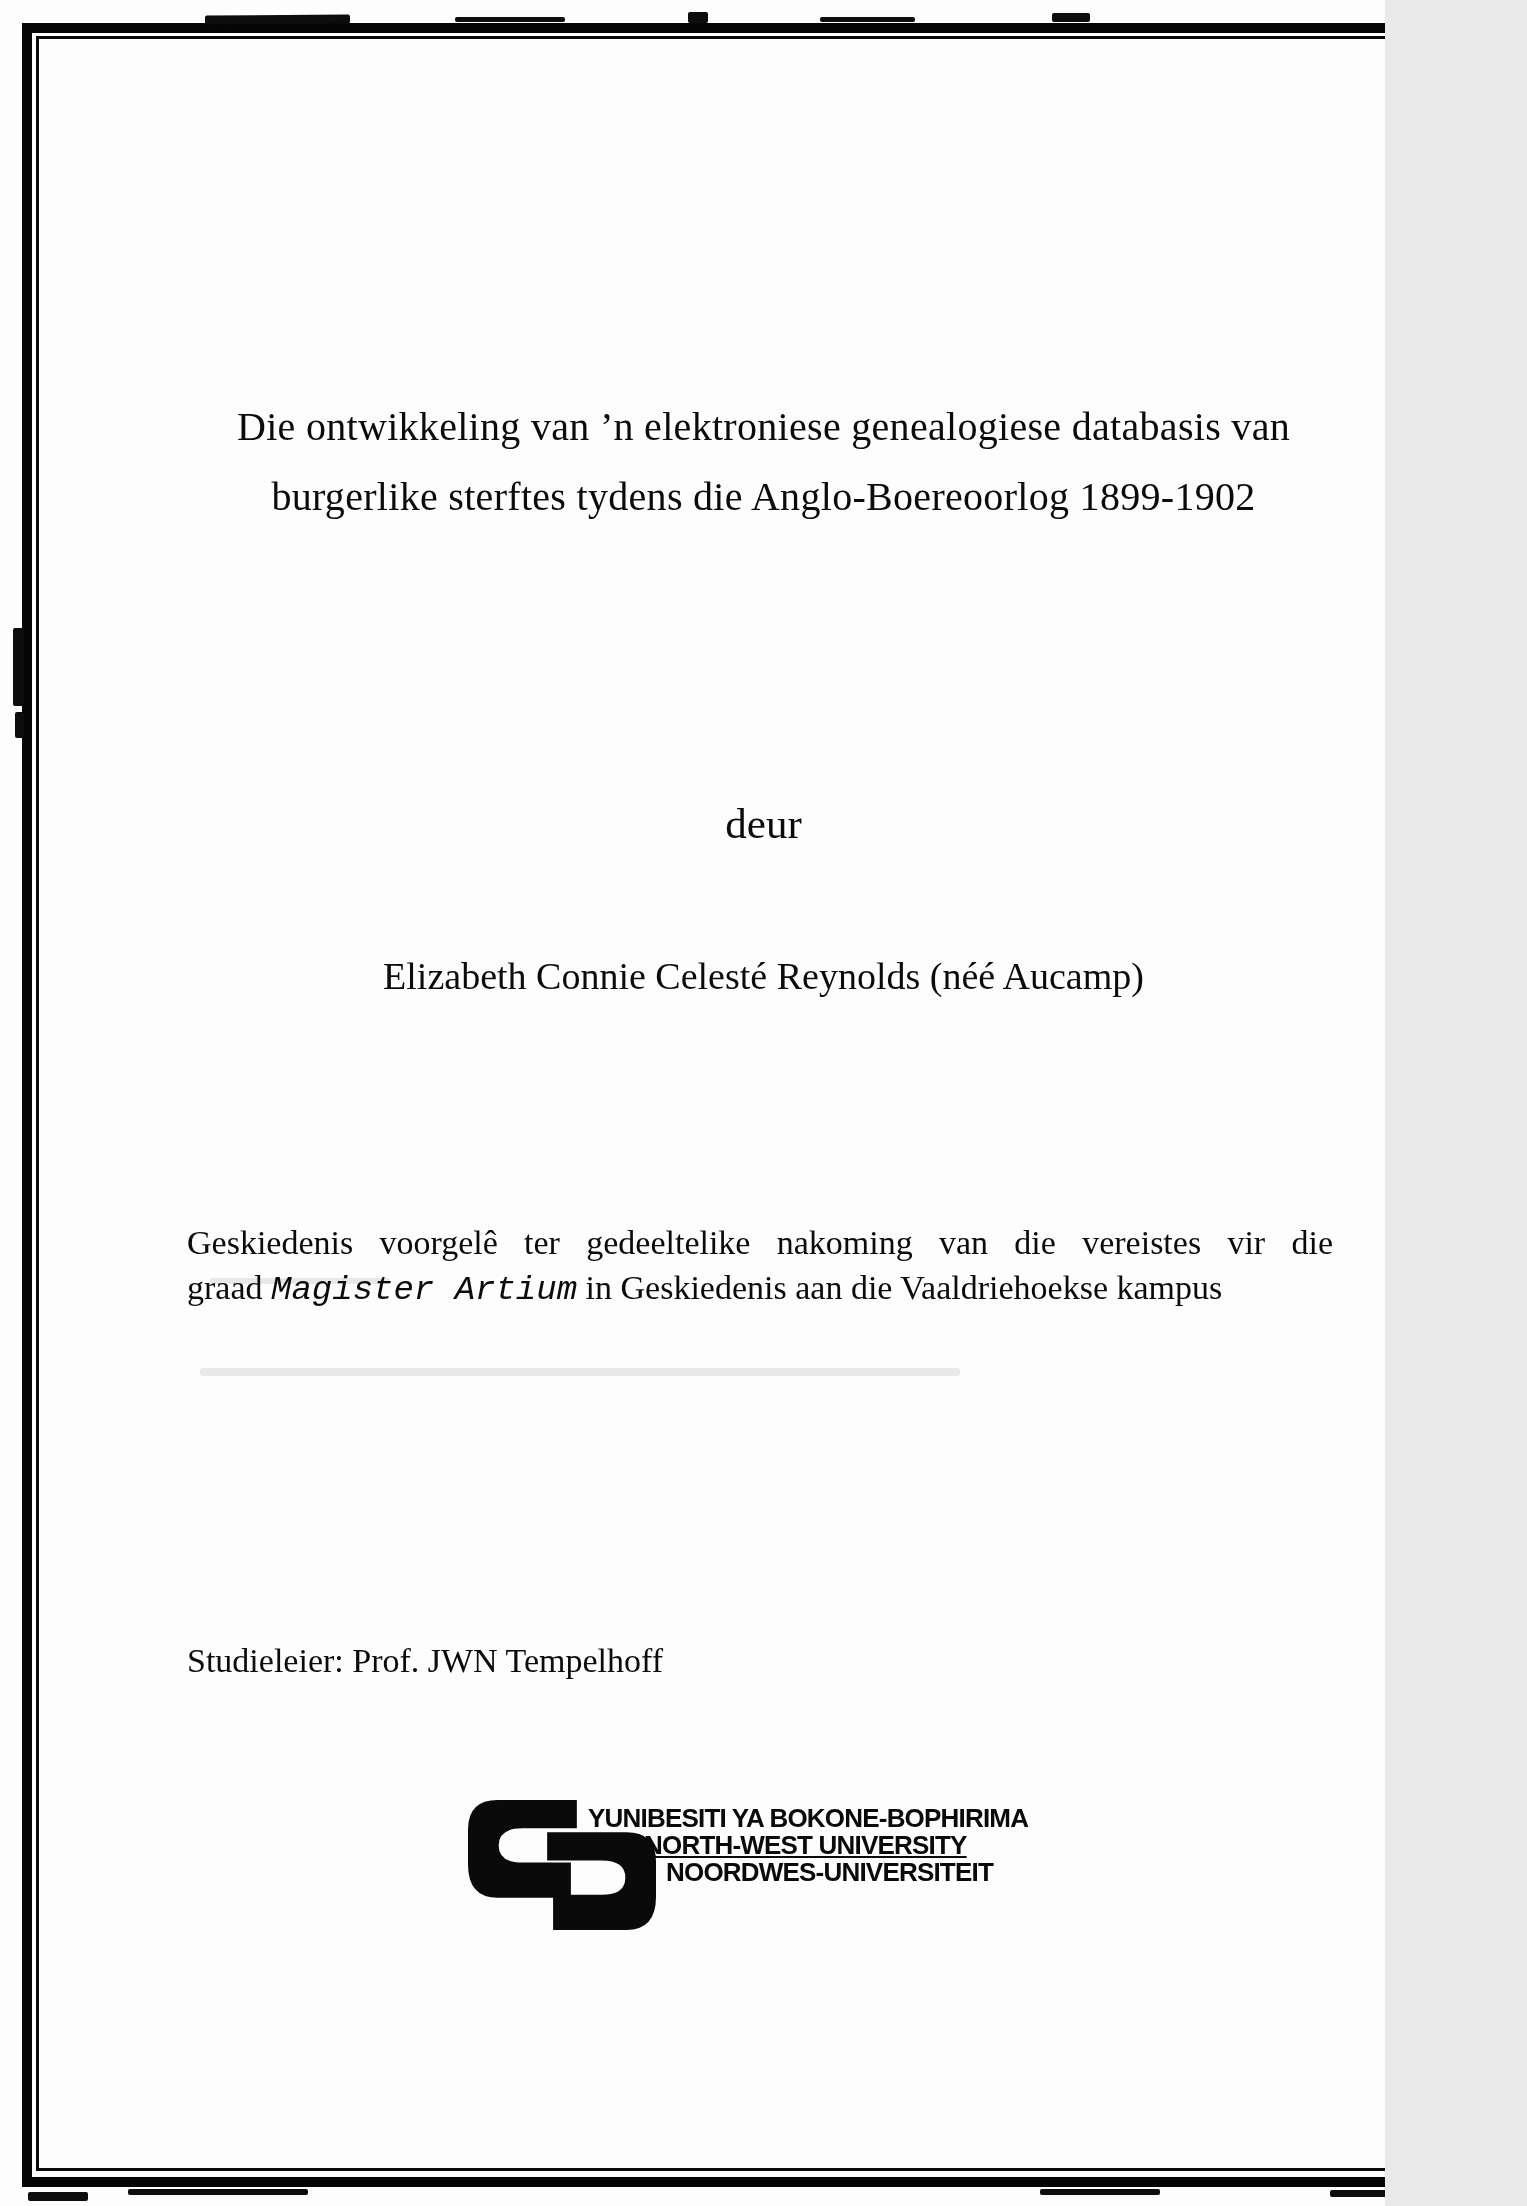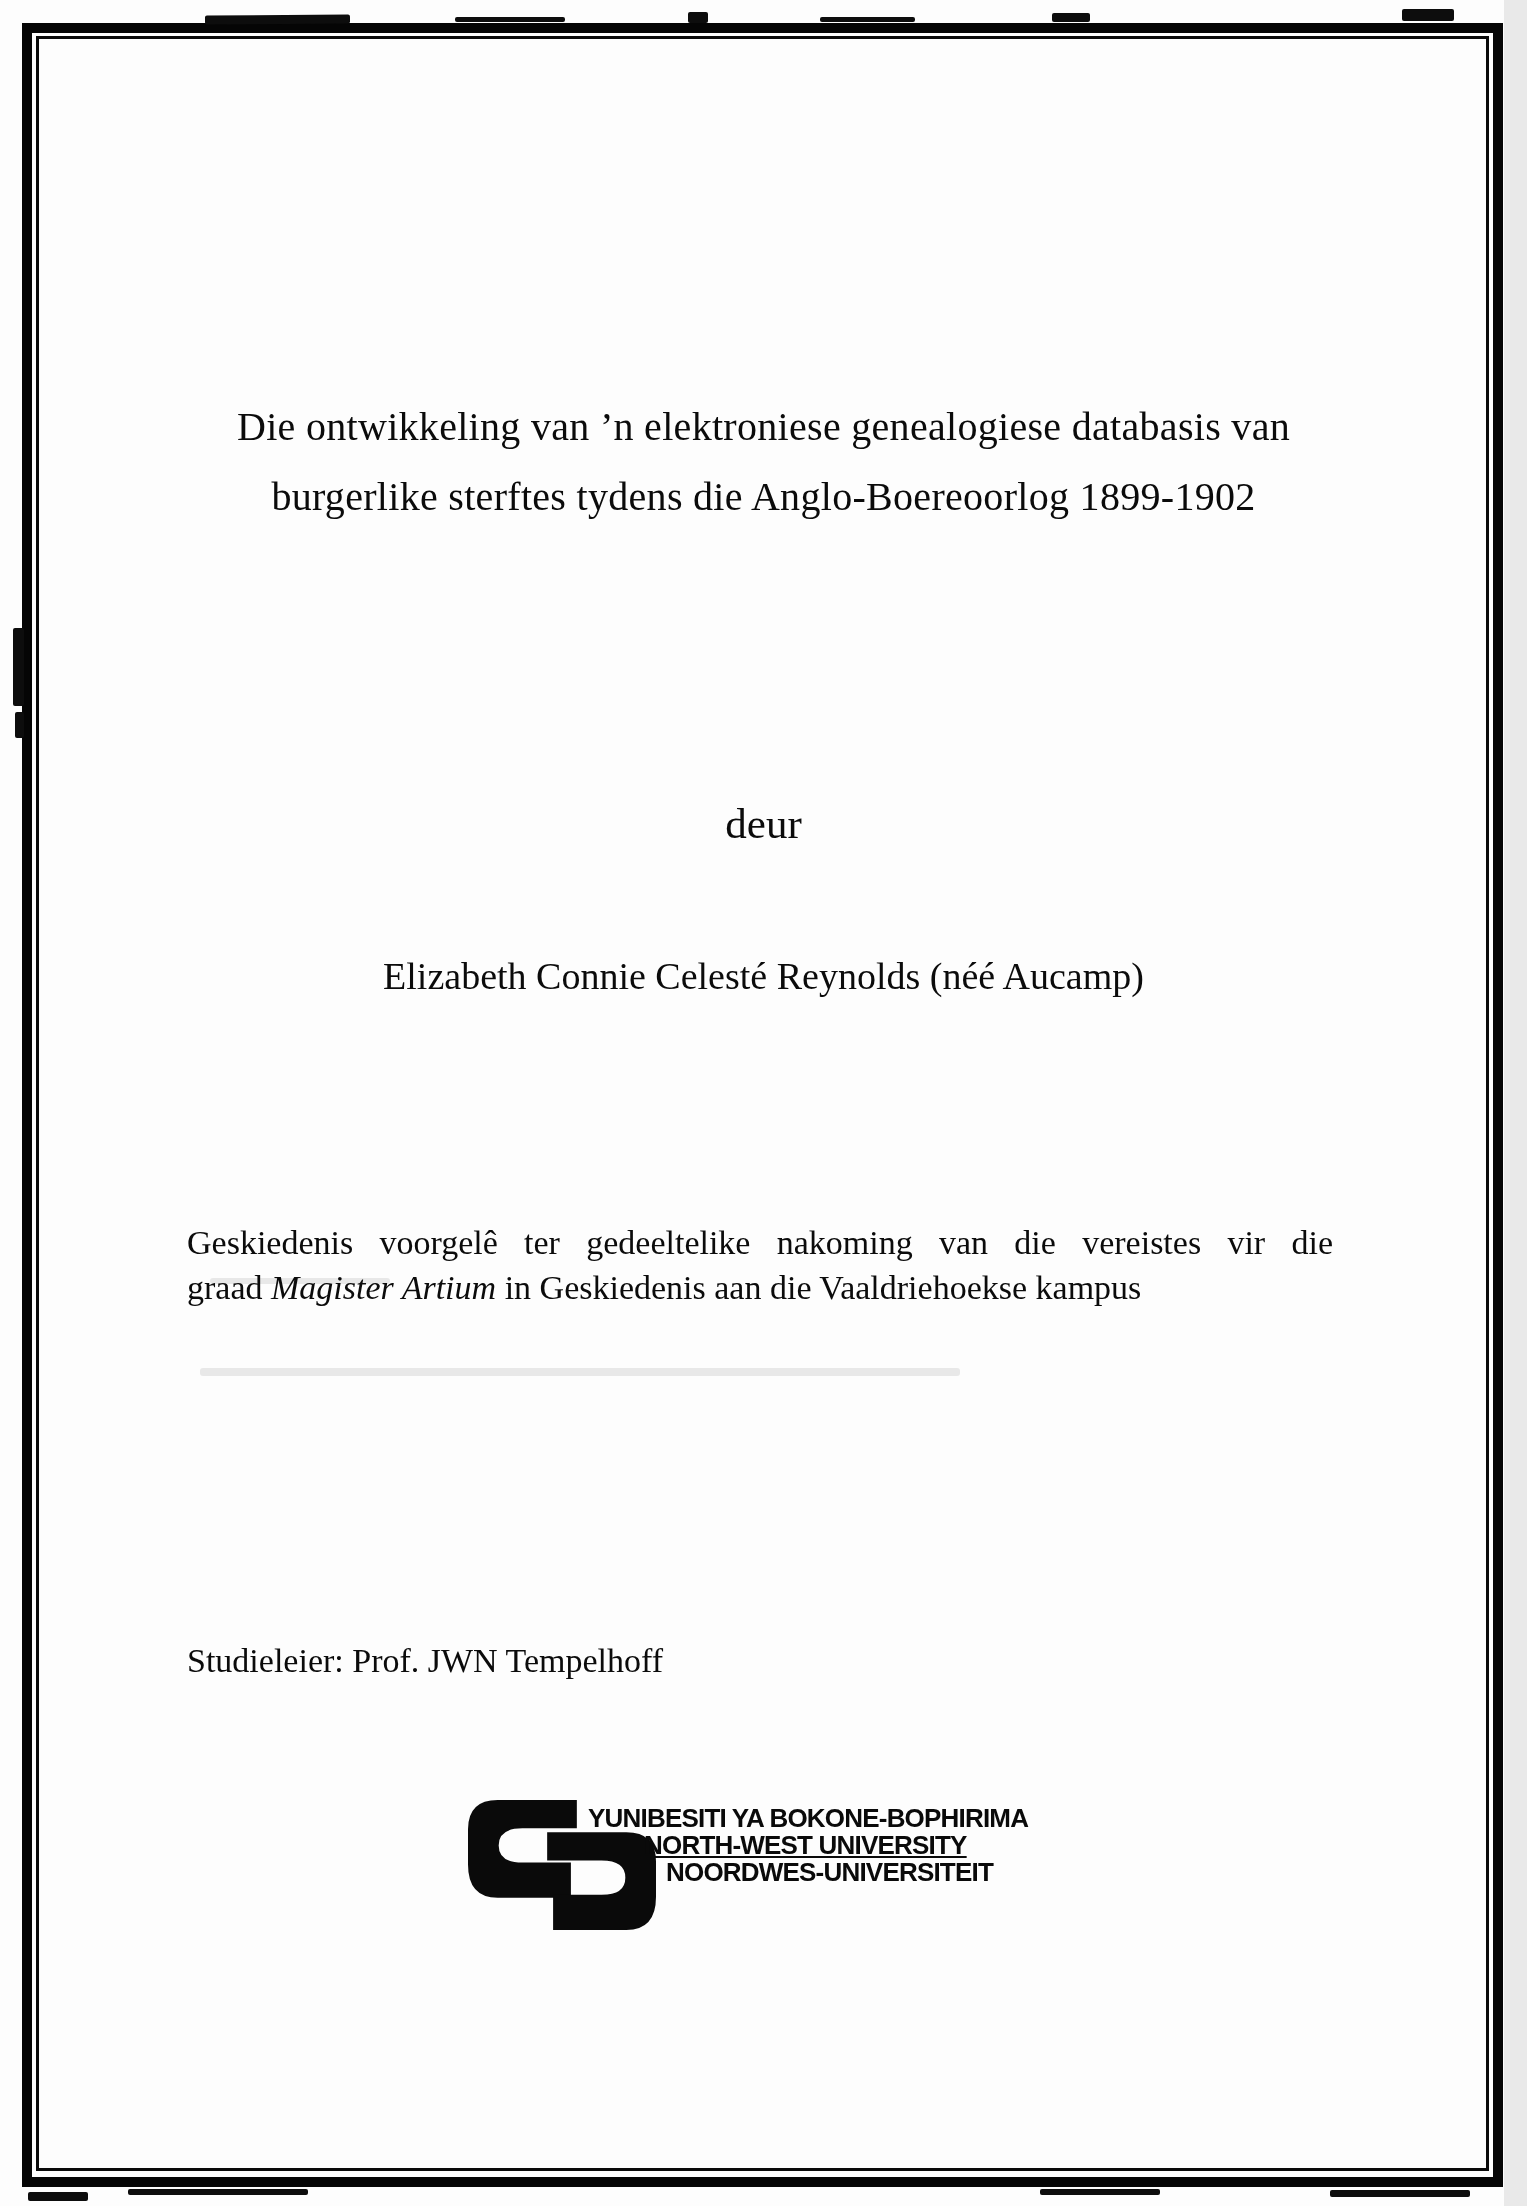--- a/index.html
+++ b/index.html
@@ -1,18 +1,18 @@
 <!DOCTYPE html>
 <html><head>
 <meta charset="utf-8">
 <style>
   html, body { margin: 0; padding: 0; background: #e9e9e9; }
   .page {
     position: relative;
-    width: 1504px;
+    width: 1385px;
     height: 2206px;
     background: #fdfdfd;
     overflow: hidden;
     font-family: "Liberation Serif", "DejaVu Serif", serif;
     color: #0b0b0b;
   }
   
   .frame-outer {
     position: absolute;
     left: 22px; top: 23px;
@@ -51,21 +51,21 @@
   }
   .statement {
     position: absolute;
     left: 187px; top: 1220px; width: 1146px;
     font-size: 34px; line-height: 45px;
   }
   .statement .just {
     text-align: justify;
     text-align-last: justify;
   }
-  .italic { font-style: italic; }
+  .italic { font-style: italic; font-family: Liberation Mono, monospace; }
   .supervisor {
     position: absolute;
     left: 187px; top: 1640px;
     font-size: 34px; line-height: 42px;
   }
   .logo-mark {
     position: absolute;
     left: 468px; top: 1800px;
     width: 188px; height: 130px;
   }

